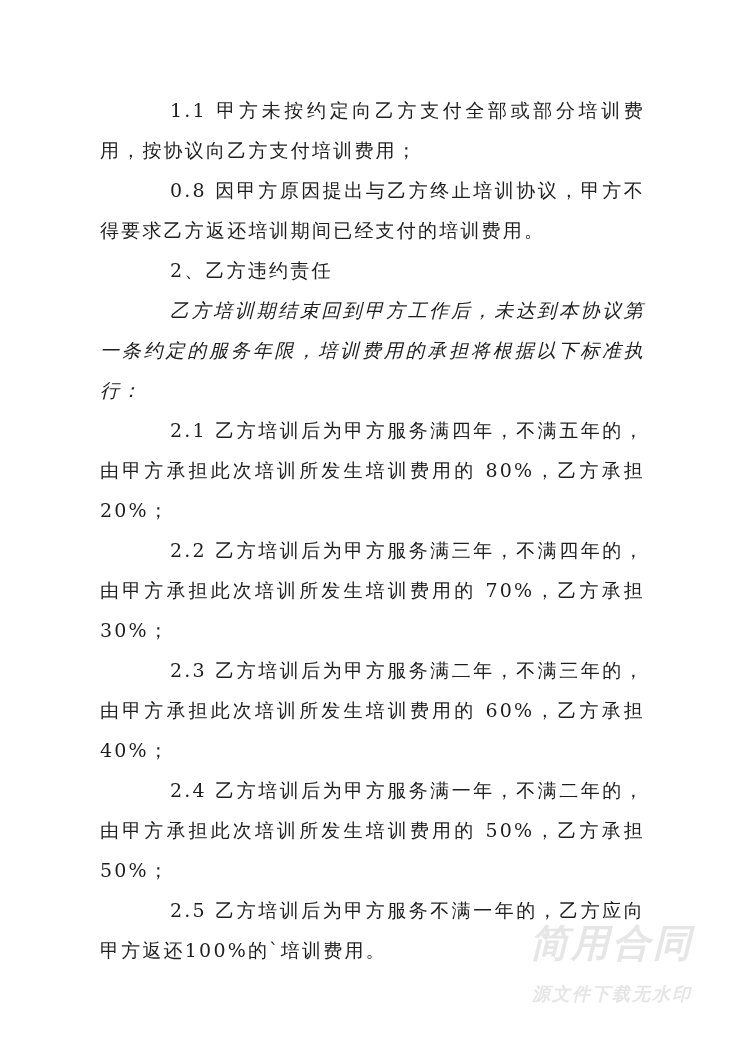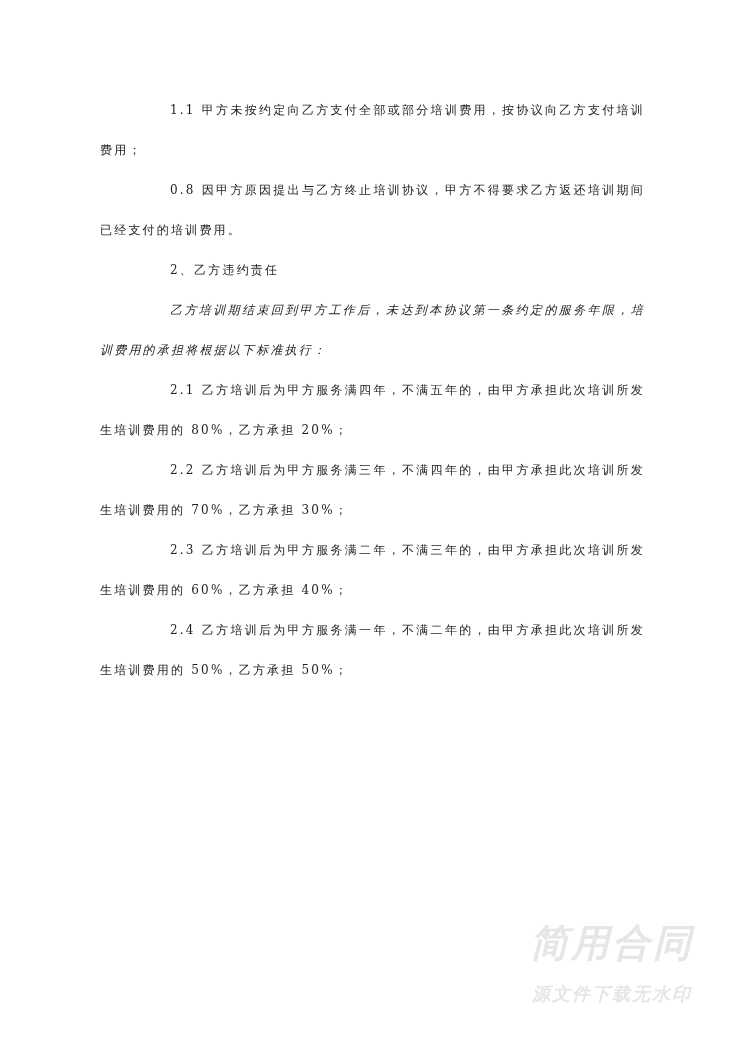--- a/index.html
+++ b/index.html
@@ -1,20 +1,20 @@
 <!DOCTYPE html>
 <html><head>
   <meta charset="utf-8">
   <style>
     html, body { margin: 0; padding: 0; background: #ffffff; }
     body { width: 742px; height: 1049px; position: relative; overflow: hidden; }
     .page {
       position: absolute; left: 100px; top: 90px; width: 545px;
       font-family: "DejaVu Serif", "Liberation Serif", serif;
-      font-size: 12px; color: #1e1e1e;
+      font-size: 19px; color: #1e1e1e;
       letter-spacing: 2.2px;
     }
     .para {
       margin: 0; line-height: 40px;
       text-indent: 70px;
       text-align: justify;
     }
     .para.heading { }
     .para.noindent { text-indent: 70px; font-style: italic; }
     .watermark {
@@ -31,18 +31,19 @@
 
 <div class="page">
   <p class="para">1.1  甲方未按约定向乙方支付全部或部分培训费用，按协议向乙方支付培训费用；</p>
   <p class="para">0.8 因甲方原因提出与乙方终止培训协议，甲方不得要求乙方返还培训期间已经支付的培训费用。</p>
   <p class="para heading">2、乙方违约责任</p>
   <p class="para noindent">乙方培训期结束回到甲方工作后，未达到本协议第一条约定的服务年限，培训费用的承担将根据以下标准执行：</p>
   <p class="para">2.1 乙方培训后为甲方服务满四年，不满五年的，由甲方承担此次培训所发生培训费用的 80%，乙方承担 20%；</p>
   <p class="para">2.2 乙方培训后为甲方服务满三年，不满四年的，由甲方承担此次培训所发生培训费用的 70%，乙方承担 30%；</p>
   <p class="para">2.3 乙方培训后为甲方服务满二年，不满三年的，由甲方承担此次培训所发生培训费用的 60%，乙方承担 40%；</p>
   <p class="para">2.4 乙方培训后为甲方服务满一年，不满二年的，由甲方承担此次培训所发生培训费用的 50%，乙方承担 50%；</p>
+  <p class="para">2.5 乙方培训后为甲方服务不满一年的，乙方应向甲方返还100%的`培训费用。</p>
 </div>
 
 <div class="watermark">
   <div class="wm-main">简用合同</div>
   <div class="wm-sub">源文件下载无水印</div>
 </div>
 
 </body></html>

